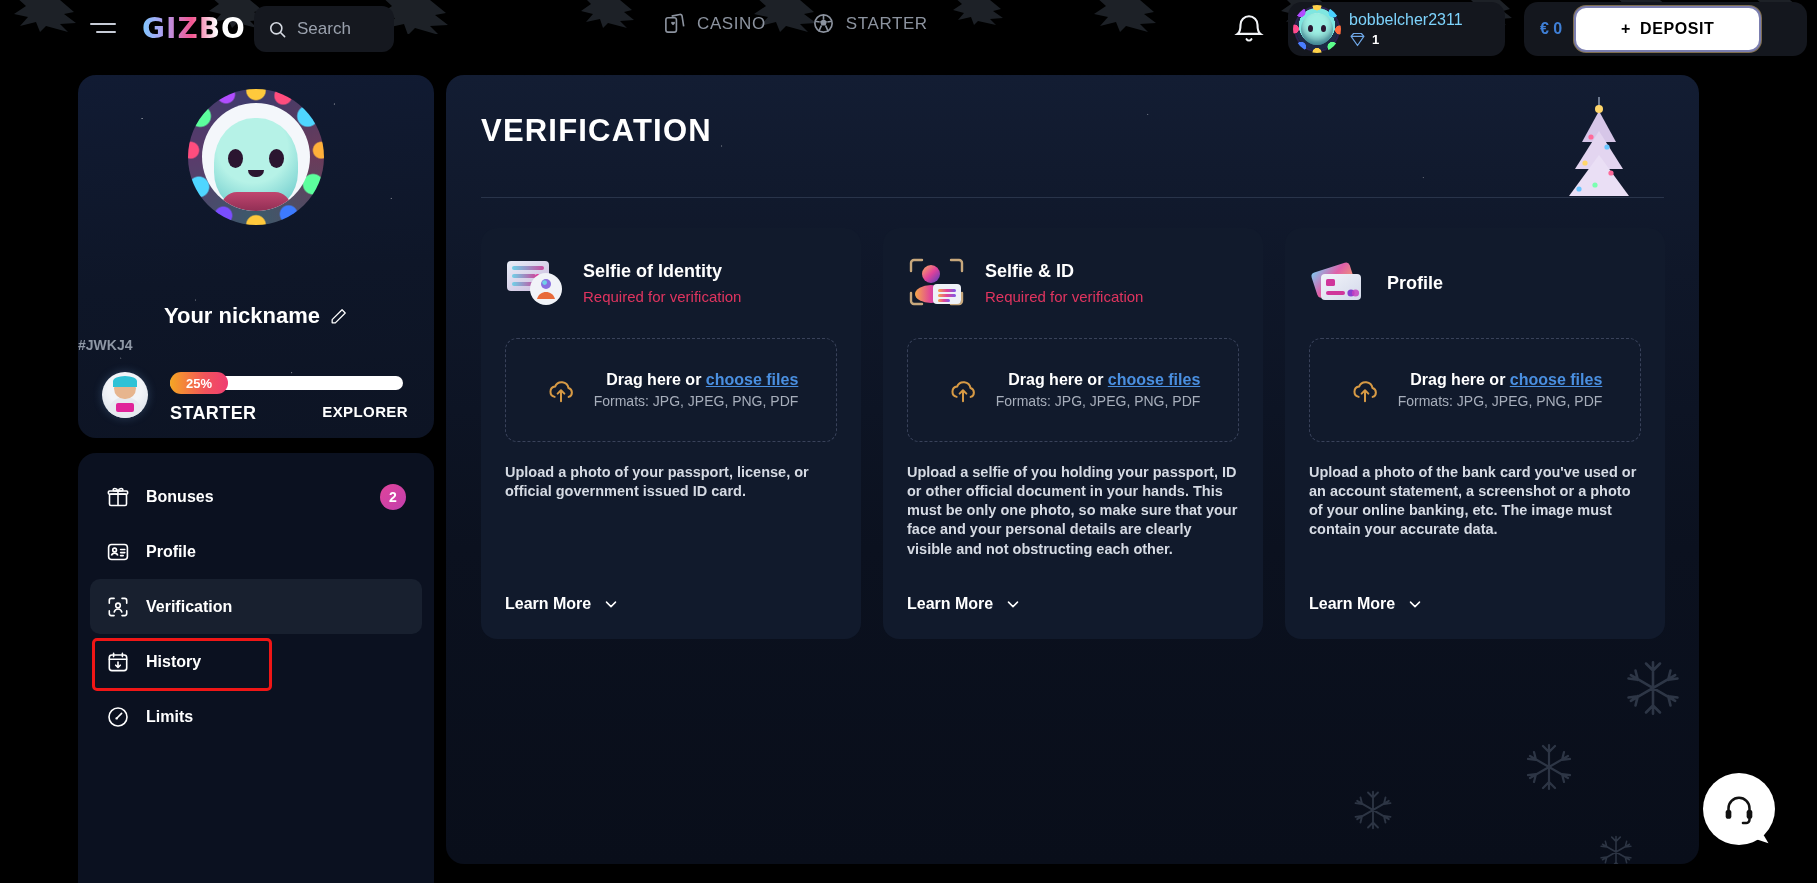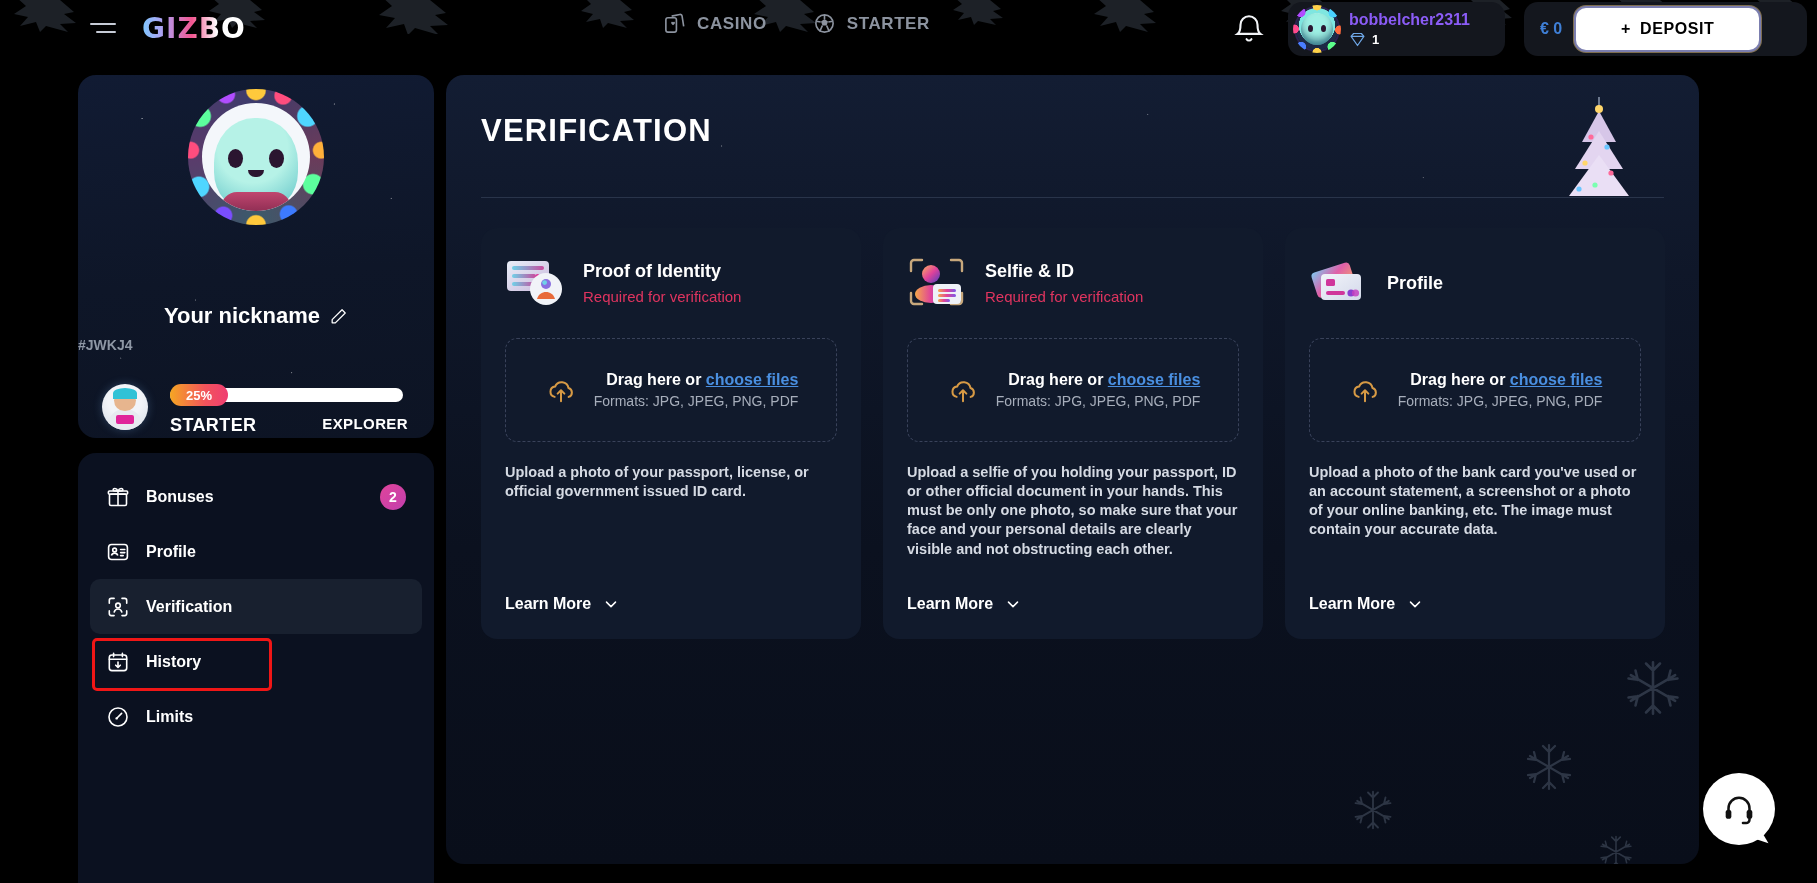--- a/index.html
+++ b/index.html
@@ -35,21 +35,21 @@
   }
   .search-box {
     position: absolute; left: 254px; top: 6px; width: 140px; height: 46px;
     background: #15181f; border-radius: 12px; display: flex; align-items: center;
     padding-left: 14px; gap: 10px; cursor: text;
   }
   .search-box .txt { color: #9aa1ad; font-size: 17px; }
 
   .nav-center { position: absolute; left: 663px; top: 12px; display: flex; gap: 46px; align-items: center; }
   .nav-item { display: flex; align-items: center; gap: 11px; cursor: pointer; }
-  .nav-item .lbl { color: #8c939f; font-size: 17px; font-weight: 700; letter-spacing: .6px; }
+  .nav-item .lbl { color: #8c939f; font-size: 17px; font-weight: 400; letter-spacing: .6px; }
 
   .bell { position: absolute; left: 1232px; top: 12px; width: 34px; height: 34px; cursor: pointer; }
 
   .user-chip {
     position: absolute; left: 1288px; top: 2px; width: 217px; height: 54px;
     background: #14171e; border-radius: 14px; display: flex; align-items: center;
     padding-left: 8px; gap: 11px; cursor: pointer;
   }
   .user-av {
     width: 42px; height: 42px; border-radius: 50%; position: relative; flex: 0 0 42px;
@@ -72,21 +72,21 @@
     position: absolute; left: 5px; top: 5px; width: 32px; height: 32px; border-radius: 50%;
     background: radial-gradient(circle at 50% 40%, #9ef0e4 0 55%, #3aa7ae 100%);
     box-shadow: inset 0 -6px 7px rgba(20,60,90,.5);
   }
   .user-av .face::before, .user-av .face::after {
     content: ""; position: absolute; top: 12px; width: 5px; height: 7px; border-radius: 50%; background: #2a1630;
   }
   .user-av .face::before { left: 7px; }
   .user-av .face::after { right: 7px; }
   .user-meta { display: flex; flex-direction: column; gap: 2px; }
-  .user-name { color: #8b5cf6; font-size: 16px; font-weight: 700; }
+  .user-name { color: #7dd3fc; font-size: 16px; font-weight: 400; }
   .user-gem { display: flex; align-items: center; gap: 6px; }
   .user-gem .n { color: #fff; font-size: 13px; font-weight: 700; }
 
   .bal-wrap {
     position: absolute; left: 1524px; top: 2px; height: 54px; width: 283px;
     background: #14171e; border-radius: 14px; display: flex; align-items: center;
     padding-left: 16px; gap: 14px;
   }
   .bal-amt { color: #3f7fd6; font-size: 16px; font-weight: 700; }
   .deposit-btn {
@@ -152,21 +152,21 @@
     position: absolute; left: 18%; bottom: -2%; width: 64%; height: 20%;
     border-radius: 16px 16px 0 0; background: linear-gradient(180deg,#c0466f,#8d2d52);
   }
   .nickname-row {
     position: absolute; top: 228px; left: 0; width: 100%;
     display: flex; justify-content: center; align-items: center; gap: 9px;
   }
   .nickname { color: #fff; font-size: 22px; font-weight: 700; }
   .usertag { position: absolute; top: 262px; width: 100%; text-align: left; color: #8e97a5; font-size: 14px; font-weight: 700; }
 
-  .rank-row { position: absolute; top: 300px; left: 0; width: 100%; height: 62px; }
+  .rank-row { position: absolute; top: 288px; left: 0; width: 100%; height: 62px; }
   .rank-av {
     position: absolute; left: 24px; top: 9px; width: 46px; height: 46px; border-radius: 50%;
     background: radial-gradient(circle at 50% 34%, #f2f4f8 0 44%, #d4dbe6 100%);
     overflow: hidden; box-shadow: 0 0 10px rgba(130,190,255,.25);
   }
   .rank-av .head { position: absolute; left: 27%; top: 13%; width: 46%; height: 46%; border-radius: 50%; background: #e7b58e; }
   .rank-av .hair { position: absolute; left: 24%; top: 8%; width: 52%; height: 24%; border-radius: 50% 50% 0 0; background: #2fc2d6; }
   .rank-av .body { position: absolute; left: 12%; bottom: 0; width: 76%; height: 46%; border-radius: 16px 16px 0 0; background: #e7eaf0; }
   .rank-av .logo2 { position: absolute; left: 30%; bottom: 14%; width: 40%; height: 9px; background: #e0249a; border-radius: 2px; }
 
@@ -287,20 +287,27 @@
       </g>
     </svg>
 
     <div class="burger">
       <i></i>
         <i></i>
     </div>
 
     <div class="logo">GIZBO</div>
 
+    <div class="search-box">
+      <svg width="19" height="19" viewBox="0 0 24 24" fill="none" stroke="#d6dae2" stroke-width="2">
+        <circle cx="10.5" cy="10.5" r="7"></circle>
+          <line x1="15.8" y1="15.8" x2="21" y2="21" stroke-linecap="round"></line>
+      </svg>
+      <span class="txt">Search</span>
+    </div>
 
     <div class="nav-center">
       <div class="nav-item">
         <svg width="23" height="23" viewBox="0 0 24 24" fill="none" stroke="#8c939f" stroke-width="1.7">
           <rect x="3" y="6" width="11" height="15" rx="2.2"></rect>
           <path d="M9 4.3 L17.5 2.6 a2 2 0 0 1 2.4 1.6 L21.6 15"></path>
           <path d="M8.5 11.2 c0-1.2 1.6-1.6 2-.4 .4-1.2 2-0.8 2 .4 0 1.4-2 2.6-2 2.6 s-2-1.2-2-2.6z" fill="#8c939f" stroke="none"></path>
         </svg>
         <span class="lbl">CASINO</span>
       </div>
@@ -480,21 +487,21 @@
               <rect x="7" y="27" width="24" height="4" rx="2" fill="url(#g2)"></rect>
               <circle cx="32.5" cy="21" r="2" fill="#e0349a"></circle>
                 <circle cx="32.5" cy="29" r="2" fill="#e0349a"></circle>
               <circle cx="41" cy="34" r="16" fill="#f1f3f8"></circle>
               <circle cx="41" cy="29" r="5" fill="#8a6fe0"></circle>
               <circle cx="39.6" cy="27.6" r="2.4" fill="#6fd2e8"></circle>
               <path d="M32 44c1.6-5 5-7 9-7s7.4 2 9 7z" fill="#e86a3a"></path>
             </svg>
           </div>
           <div class="vc-titles">
-            <span class="vc-title">Proof of Identity</span>
+            <span class="vc-title">Selfie of Identity</span>
             <span class="vc-sub">Required for verification</span>
           </div>
         </div>
 
         <div class="drop">
           <svg width="34" height="30" viewBox="0 0 24 24" fill="none" stroke="#d79a45" stroke-width="1.6" stroke-linecap="round" stroke-linejoin="round">
             <path d="M7 17.5A4.2 4.2 0 0 1 7.3 9.2 5.6 5.6 0 0 1 18 10.4a3.7 3.7 0 0 1 .1 7.1"></path>
             <path d="M12 21V12.4M9.3 14.9 12 12.2l2.7 2.7"></path>
           </svg>
           <div class="lines">

